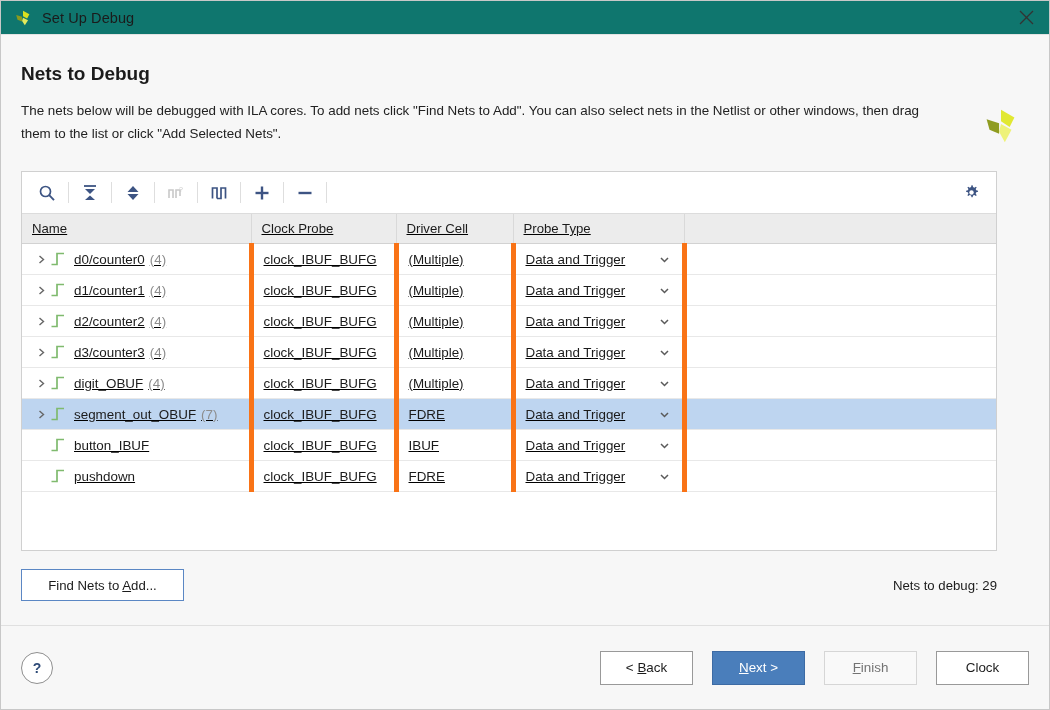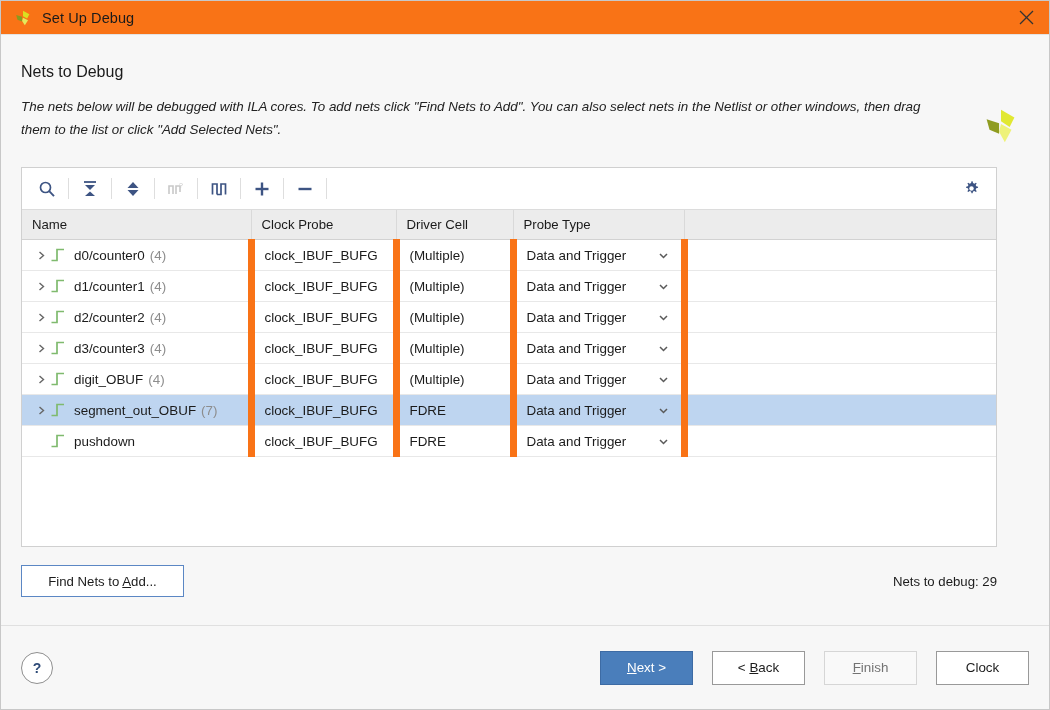--- a/index.html
+++ b/index.html
@@ -14,21 +14,21 @@
     width: 1050px; height: 710px;
     background: #f7f7f7;
     box-sizing: border-box;
     border: 1px solid #c8c8c8;
     display: flex;
     flex-direction: column;
   }
   
   .titlebar {
     height: 33px;
-    background: #f97316;
+    background: #0f766e;
     border-bottom: 1px solid #e3e3e3;
     display: flex;
     align-items: center;
     flex: none;
     position: relative;
   }
   .title-logo { width: 22px; height: 22px; margin-left: 11px; margin-right: 8px; flex: none; }
   .title-text {
     font-size: 14.5px;
     color: #1b1b1b;
@@ -48,50 +48,50 @@
     flex: 1;
     background: #f7f7f7;
     padding: 0 20px;
     box-sizing: border-box;
     position: relative;
     display: flex;
     flex-direction: column;
   }
   .head-block { position: relative; padding-top: 28px; padding-bottom: 4px; }
   .page-title {
-    font-size: 16px;
-    font-weight: normal;
+    font-size: 19px;
+    font-weight: bold;
     color: #1b1b1b;
     margin: 0 0 14px 0;
   }
   .page-desc {
     font-size: 13.4px;
     color: #222;
     line-height: 23px;
     max-width: 905px;
     margin: 0;
-    font-style: italic;
   }
   .corner-logo {
     position: absolute;
     right: 5px; top: 68px;
     width: 46px; height: 46px;
   }
 
   
   .table-panel {
     margin-top: 22px;
     background: #ec4899;
     border: 1px solid #d0d0d0;
     width: 976px;
     height: 380px;
     box-sizing: border-box;
     display: flex;
     flex-direction: column;
     flex: none;
+    text-decoration: underline;
   }
   .toolbar {
     height: 41px;
     flex: none;
     display: flex;
     align-items: center;
     border-bottom: 1px solid #dcdcdc;
     background: #ffffff;
     position: relative;
     padding-left: 6px;
@@ -122,21 +122,21 @@
     border-right: 1px solid #d9d9d9;
     border-bottom: 1px solid #d2d2d2;
     box-sizing: border-box;
   }
   .tbl th:last-child { border-right: none; }
   .tbl td {
     font-size: 13.4px;
     color: #1b1b1b;
     padding: 0 0 0 10px;
     height: 31px;
-    border-right: 7px solid #f97316;
+    border-right: 5px solid #f97316;
     border-bottom: 1px solid #e8e8e8;
     box-sizing: border-box;
     white-space: nowrap;
     overflow: hidden;
   }
   .tbl td.filler { border-right: none; }
   .tbl tr.selected td { background: #bed5f0; }
   .name-cell { display: flex; align-items: center; }
   .chev-space { width: 18px; flex: none; display: flex; align-items: center; justify-content: center; }
   .net-icon { width: 16px; height: 16px; margin-right: 8px; flex: none; }
@@ -495,20 +495,42 @@
                 </td>
                 <td class="filler"></td>
               </tr>
               <tr>
                 <td>
                   <div class="name-cell">
                     <span class="chev-space"></span>
                     <svg class="net-icon" viewBox="0 0 16 16">
                       <path d="M1.5 13.5 L7 13.5 L7 2.5 L14 2.5" fill="none" stroke="#7fba6e" stroke-width="1.7"></path>
                     </svg>
+                    <span>button_IBUF</span>
+                  </div>
+                </td>
+                <td>clock_IBUF_BUFG</td>
+                <td>IBUF</td>
+                <td>
+                  <div class="probe-cell">
+                    <span>Data and Trigger</span>
+                    <svg width="11" height="11" viewBox="0 0 11 11">
+                      <polyline points="2,4 5.5,7.5 9,4" fill="none" stroke="#5a5a5a" stroke-width="1.5"></polyline>
+                    </svg>
+                  </div>
+                </td>
+                <td class="filler"></td>
+              </tr>
+              <tr>
+                <td>
+                  <div class="name-cell">
+                    <span class="chev-space"></span>
+                    <svg class="net-icon" viewBox="0 0 16 16">
+                      <path d="M1.5 13.5 L7 13.5 L7 2.5 L14 2.5" fill="none" stroke="#7fba6e" stroke-width="1.7"></path>
+                    </svg>
                     <span>pushdown</span>
                   </div>
                 </td>
                 <td>clock_IBUF_BUFG</td>
                 <td>FDRE</td>
                 <td>
                   <div class="probe-cell">
                     <span>Data and Trigger</span>
                     <svg width="11" height="11" viewBox="0 0 11 11">
                       <polyline points="2,4 5.5,7.5 9,4" fill="none" stroke="#5a5a5a" stroke-width="1.5"></polyline>
@@ -525,20 +547,20 @@
     <div class="find-row">
       <button class="find-btn"><span>Find Nets to </span><u>A</u><span>dd...</span></button>
       <span class="nets-count">Nets to debug: 29</span>
     </div>
 
   </div>
 
   <div class="footer">
     <div class="help-btn">?</div>
     <div class="btn-group">
+      <button class="wbtn"><span>&lt; </span><u>B</u><span>ack</span></button>
       <button class="wbtn primary"><span></span><u>N</u><span>ext &gt;</span></button>
-      <button class="wbtn"><span>&lt; </span><u>B</u><span>ack</span></button>
       <button class="wbtn disabled"><span></span><u>F</u><span>inish</span></button>
       <button class="wbtn">Clock</button>
     </div>
   </div>
 
 </div>
 
 </body></html>

